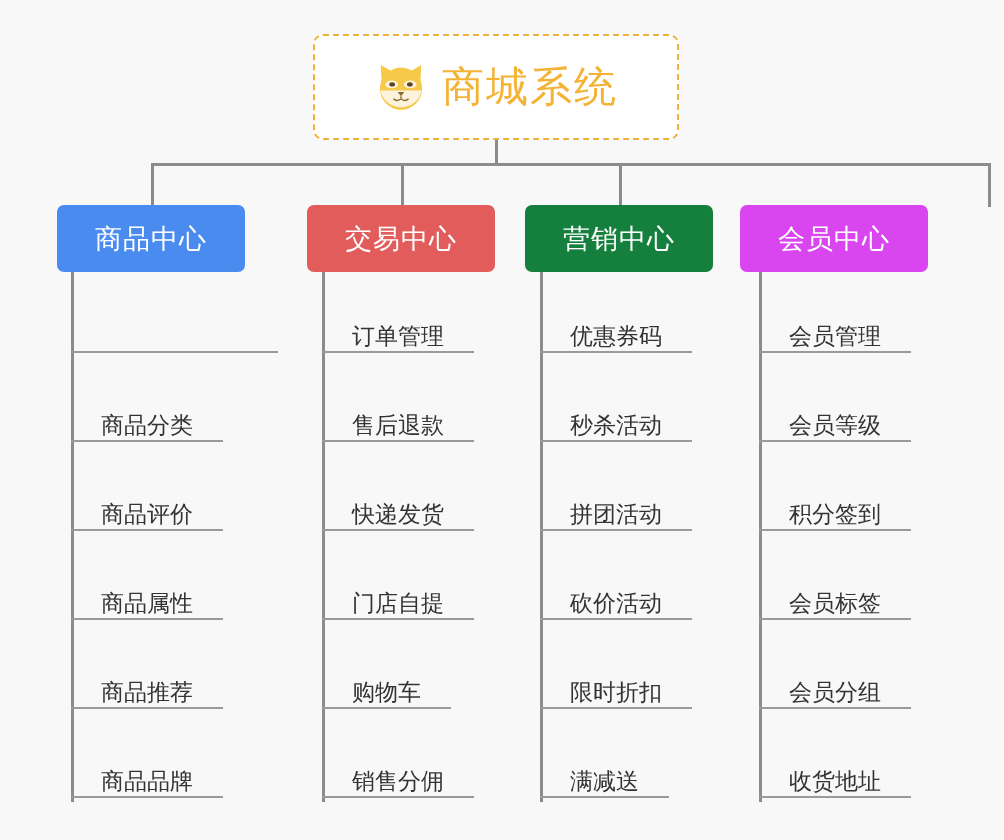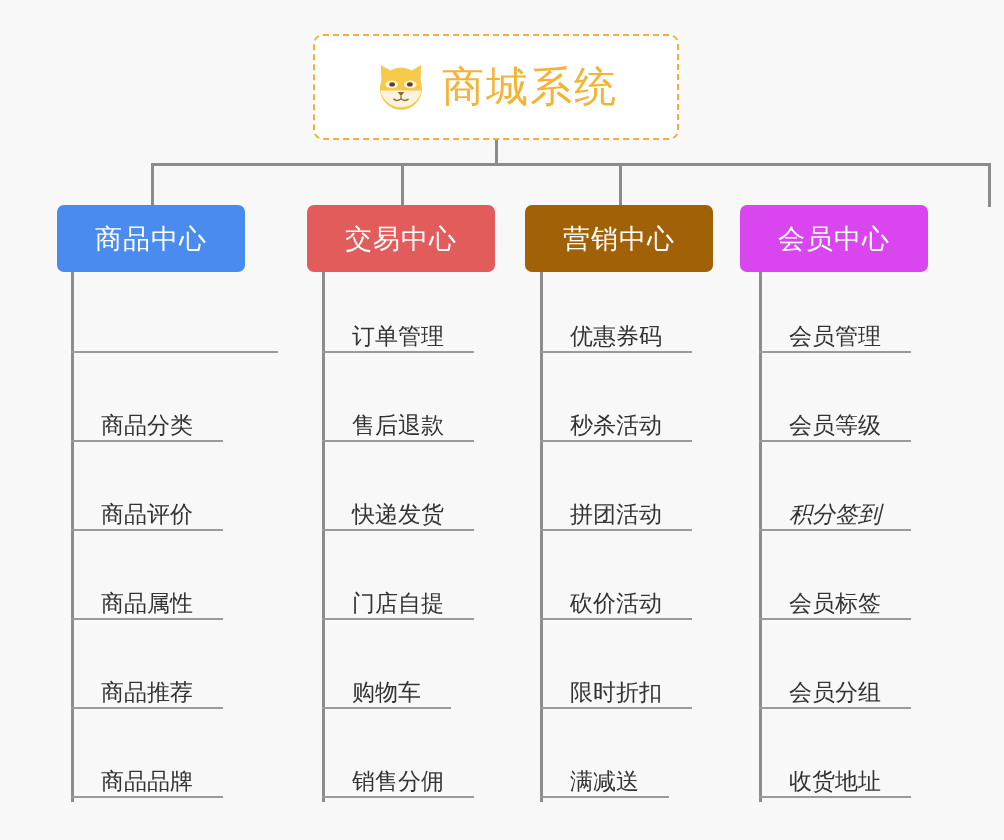--- a/index.html
+++ b/index.html
@@ -190,21 +190,21 @@
   </div>
   <div class="leaf" style="left:322px; top:665px; width:129px;">
     <span class="leaf-label" style="left:30px;">购物车</span>
     <div class="leaf-rule" style="width:129px;"></div>
   </div>
   <div class="leaf" style="left:322px; top:754px; width:152px;">
     <span class="leaf-label" style="left:30px;">销售分佣</span>
     <div class="leaf-rule" style="width:152px;"></div>
   </div>
 
-  <div class="cat-box" style="left:525px; width:188px; background:#a16207;">
+  <div class="cat-box" style="left:525px; width:188px; background:#15803d;">
     <span>营销中心</span>
   </div>
   <div class="spine" style="left:540px; top:272px; height:530px;"></div>
   <div class="leaf" style="left:540px; top:309px; width:152px;">
     <span class="leaf-label" style="left:30px;">优惠券码</span>
     <div class="leaf-rule" style="width:152px;"></div>
   </div>
   <div class="leaf" style="left:540px; top:398px; width:152px;">
     <span class="leaf-label" style="left:30px;">秒杀活动</span>
     <div class="leaf-rule" style="width:152px;"></div>
@@ -232,21 +232,21 @@
   <div class="spine" style="left:759px; top:272px; height:530px;"></div>
   <div class="leaf" style="left:759px; top:309px; width:152px;">
     <span class="leaf-label" style="left:30px;">会员管理</span>
     <div class="leaf-rule" style="width:152px;"></div>
   </div>
   <div class="leaf" style="left:759px; top:398px; width:152px;">
     <span class="leaf-label" style="left:30px;">会员等级</span>
     <div class="leaf-rule" style="width:152px;"></div>
   </div>
   <div class="leaf" style="left:759px; top:487px; width:152px;">
-    <span class="leaf-label" style="left:30px;font-style:italic;">积分签到</span>
+    <span class="leaf-label" style="left:30px;">积分签到</span>
     <div class="leaf-rule" style="width:152px;"></div>
   </div>
   <div class="leaf" style="left:759px; top:576px; width:152px;">
     <span class="leaf-label" style="left:30px;">会员标签</span>
     <div class="leaf-rule" style="width:152px;"></div>
   </div>
   <div class="leaf" style="left:759px; top:665px; width:152px;">
     <span class="leaf-label" style="left:30px;">会员分组</span>
     <div class="leaf-rule" style="width:152px;"></div>
   </div>

